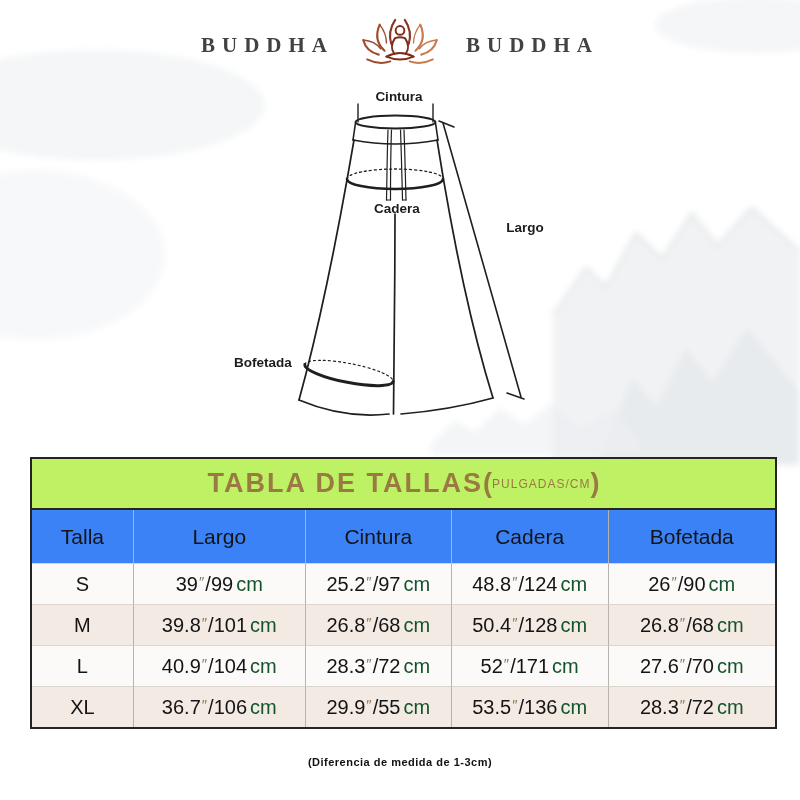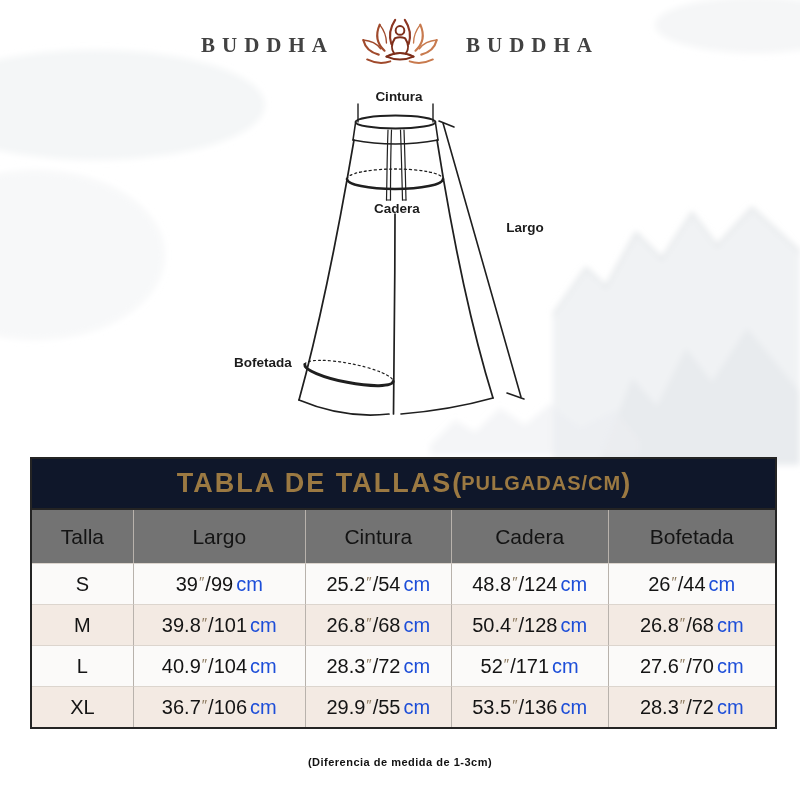--- a/index.html
+++ b/index.html
@@ -20,39 +20,39 @@
   }
   
   #diagram{position:absolute;left:0;top:82px;z-index:2;}
   .diag-label{font-family:"Liberation Sans",sans-serif;font-weight:700;font-size:13.5px;fill:#1c1c1c;}
   
   .size-table{
     position:absolute;left:30px;top:457px;width:747px;z-index:4;
     border:2px solid #242424;background:#faf8f7;box-sizing:border-box;
   }
   .title-band{
-    height:49px;background:#0f172a;border-bottom:2px solid #242424;
+    height:49px;background:#bef264;border-bottom:2px solid #242424;
     display:flex;align-items:center;justify-content:center;color:#9b7942;
   }
   .title-main{font-size:27px;font-weight:700;letter-spacing:2px;}
   .title-paren{font-size:27px;font-weight:700;}
-  .title-unit{font-size:20px;font-weight:700;letter-spacing:1px;}
+  .title-unit{font-size:12px;font-weight:400;letter-spacing:1px;}
   .grid{display:grid;grid-template-columns:13.7% 23.15% 19.65% 21.1% 22.4%;}
   .cell{
     display:flex;align-items:center;justify-content:center;
     font-size:20px;color:#141414;box-sizing:border-box;
     border-right:1px solid #b8b2ac;white-space:nowrap;
   }
   .cell:nth-child(5n){border-right:none;}
-  .hdr .cell{height:53px;font-size:21px;background:#737373;}
+  .hdr .cell{height:53px;font-size:21px;background:#3b82f6;}
   .row .cell{height:41px;border-top:1px solid #dcd5ce;}
   .row-even .cell{background:#fbfaf9;}
   .row-odd .cell{background:#f3eae3;}
   .mk{color:#8d7a5f;font-size:15px;margin:0 1px 6px 1px;}
-  .unit{color:#1d4ed8;margin-left:3px;}
+  .unit{color:#14532d;margin-left:3px;}
   
   .note{
     position:absolute;left:0;top:756px;width:800px;text-align:center;
     font-size:11px;font-weight:700;color:#111;z-index:3;letter-spacing:0.5px;
   }
 </style>
 </head>
 <body>
 
 <svg id="watermark" width="800" height="800">
@@ -172,35 +172,35 @@
         <span>39</span>
         <span class="mk">″</span>
         <span>/</span>
         <span>99</span>
         <span class="unit">cm</span>
       </div>
     <div class="cell">
         <span>25.2</span>
         <span class="mk">″</span>
         <span>/</span>
-        <span>54</span>
+        <span>97</span>
         <span class="unit">cm</span>
       </div>
     <div class="cell">
         <span>48.8</span>
         <span class="mk">″</span>
         <span>/</span>
         <span>124</span>
         <span class="unit">cm</span>
       </div>
     <div class="cell">
         <span>26</span>
         <span class="mk">″</span>
         <span>/</span>
-        <span>44</span>
+        <span>90</span>
         <span class="unit">cm</span>
       </div>
   </div>
 
   <div class="grid row row-odd">
     <div class="cell">M</div>
     <div class="cell">
         <span>39.8</span>
         <span class="mk">″</span>
         <span>/</span>

